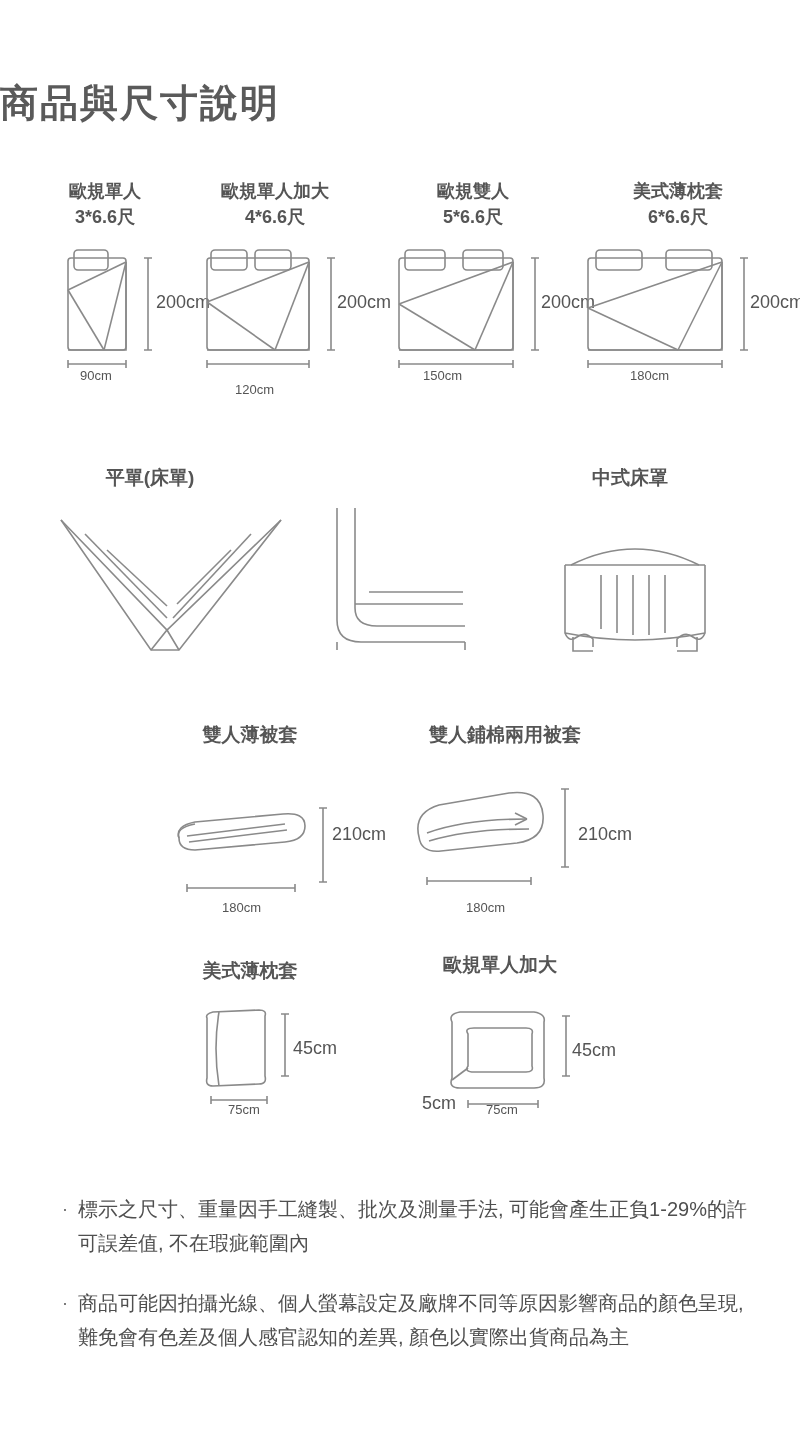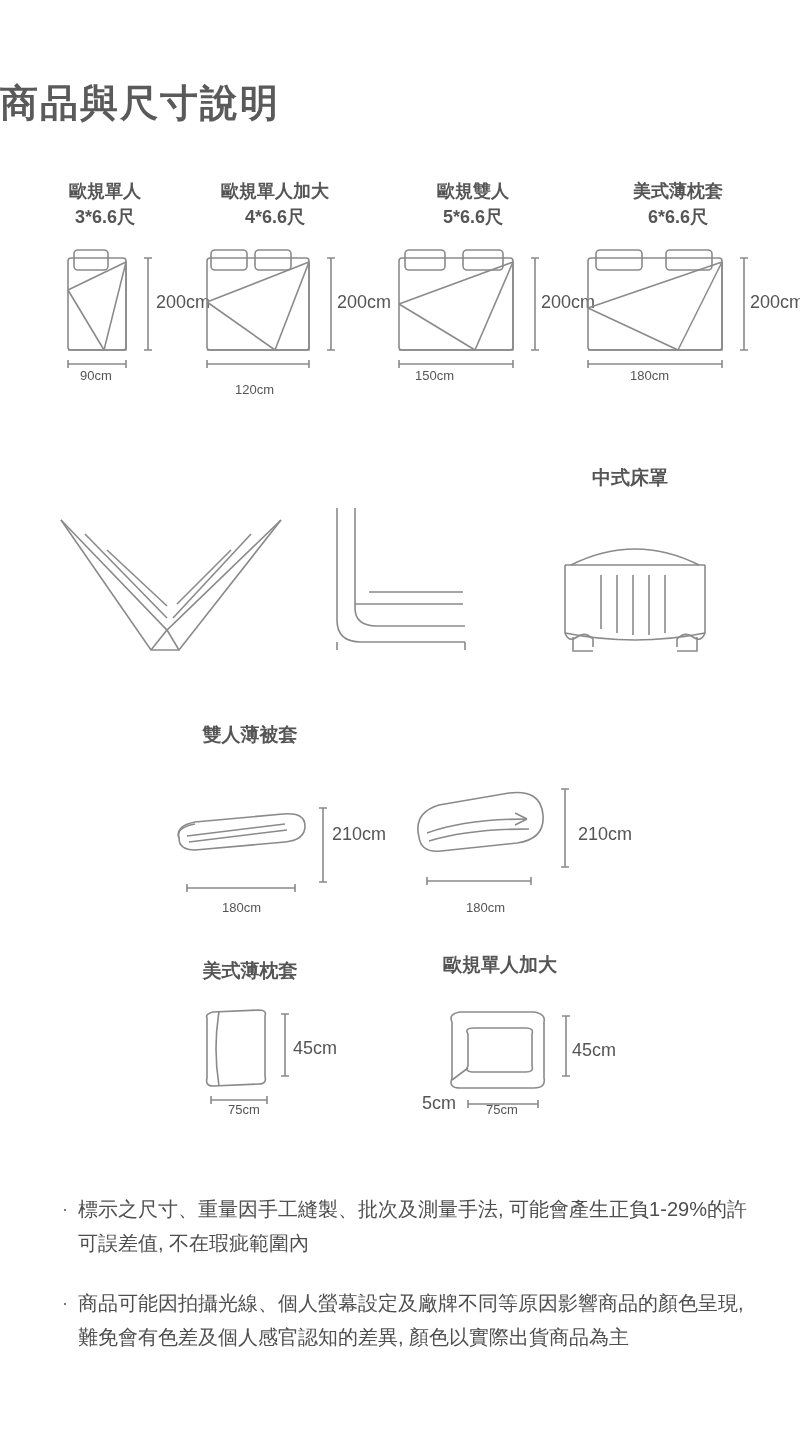--- a/index.html
+++ b/index.html
@@ -116,21 +116,21 @@
             <rect x="80" y="8" width="40" height="20" rx="4"></rect>
             <path d="M16 62 L130 20"></path>
             <path d="M16 62 L92 108"></path>
             <path d="M130 20 L92 108"></path>
             <path d="M130 20 L130 108 L16 108"></path>
             <path d="M152 16 L152 108 M148 16 L156 16 M148 108 L156 108"></path>
             <path d="M16 122 L130 122 M16 118 L16 126 M130 118 L130 126"></path>
           </g>
         </svg>
         <div class="vdim" style="left:158px;top:50px;">200cm</div>
-        <div class="hdim" style="left:32px;top:126px;">150cm</div>
+        <div class="hdim" style="left:40px;top:126px;">150cm</div>
       </div>
     </div>
 
     <div class="bed-col" style="left:578px;width:200px;">
       <div class="bed-label">美式薄枕套</div>
       <div class="bed-label">6*6.6尺</div>
       <div class="bed-art">
         <svg width="200" height="150" viewBox="0 0 200 150">
           <g fill="none" stroke="#8a8a8a" stroke-width="1.6">
             <rect x="10" y="16" width="134" height="92" rx="3"></rect>
@@ -143,20 +143,21 @@
             <path d="M166 16 L166 108 M162 16 L170 16 M162 108 L170 108"></path>
             <path d="M10 122 L144 122 M10 118 L10 126 M144 118 L144 126"></path>
           </g>
         </svg>
         <div class="vdim" style="left:172px;top:50px;">200cm</div>
         <div class="hdim" style="left:52px;top:126px;">180cm</div>
       </div>
     </div>
   </div>
 
+  <div class="sec-label" style="left:20px;top:465px;width:260px;">平單(床單)</div>
   <div class="sec-label" style="left:520px;top:465px;width:220px;">中式床罩</div>
 
   <div class="art" style="left:55px;top:500px;">
     <svg width="230" height="160" viewBox="0 0 230 160">
       <g fill="none" stroke="#8a8a8a" stroke-width="1.6">
         <path d="M6 20 L112 130 L226 20"></path>
         <path d="M6 20 L96 150 L124 150 L226 20"></path>
         <path d="M96 150 L112 130 L124 150"></path>
         <path d="M30 34 L112 118"></path>
         <path d="M196 34 L118 118"></path>
@@ -192,20 +193,21 @@
         <path d="M78 60 L78 120"></path>
         <path d="M94 60 L94 120"></path>
         <path d="M110 60 L110 118"></path>
         <path d="M18 122 L18 136 L38 136"></path>
         <path d="M142 122 L142 136 L122 136"></path>
       </g>
     </svg>
   </div>
 
   <div class="sec-label" style="left:140px;top:722px;width:220px;">雙人薄被套</div>
+  <div class="sec-label" style="left:390px;top:722px;width:230px;">雙人鋪棉兩用被套</div>
 
   <div class="art" style="left:165px;top:780px;">
     <svg width="200" height="140" viewBox="0 0 200 140">
       <g fill="none" stroke="#8a8a8a" stroke-width="1.6">
         <path d="M14 58 Q10 46 30 42 L118 34 Q140 32 140 46 Q140 60 120 62 L30 70 Q14 70 14 58 Z"></path>
         <path d="M14 58 Q10 48 30 44"></path>
         <path d="M22 56 L120 44"></path>
         <path d="M24 62 L122 50"></path>
         <path d="M158 28 L158 102 M154 28 L162 28 M154 102 L162 102"></path>
         <path d="M22 108 L130 108 M22 104 L22 112 M130 104 L130 112"></path>

